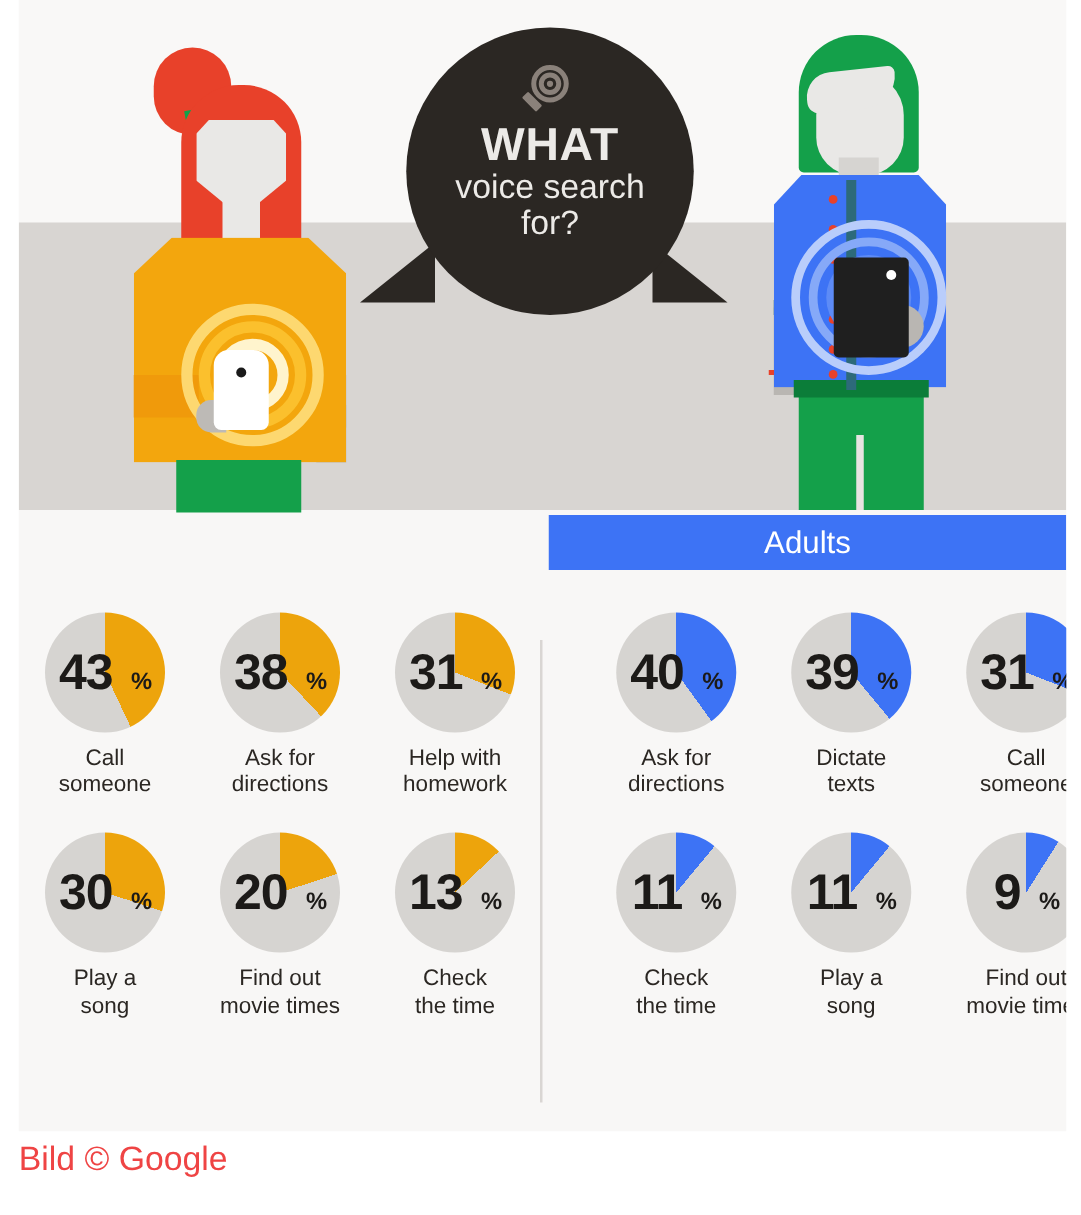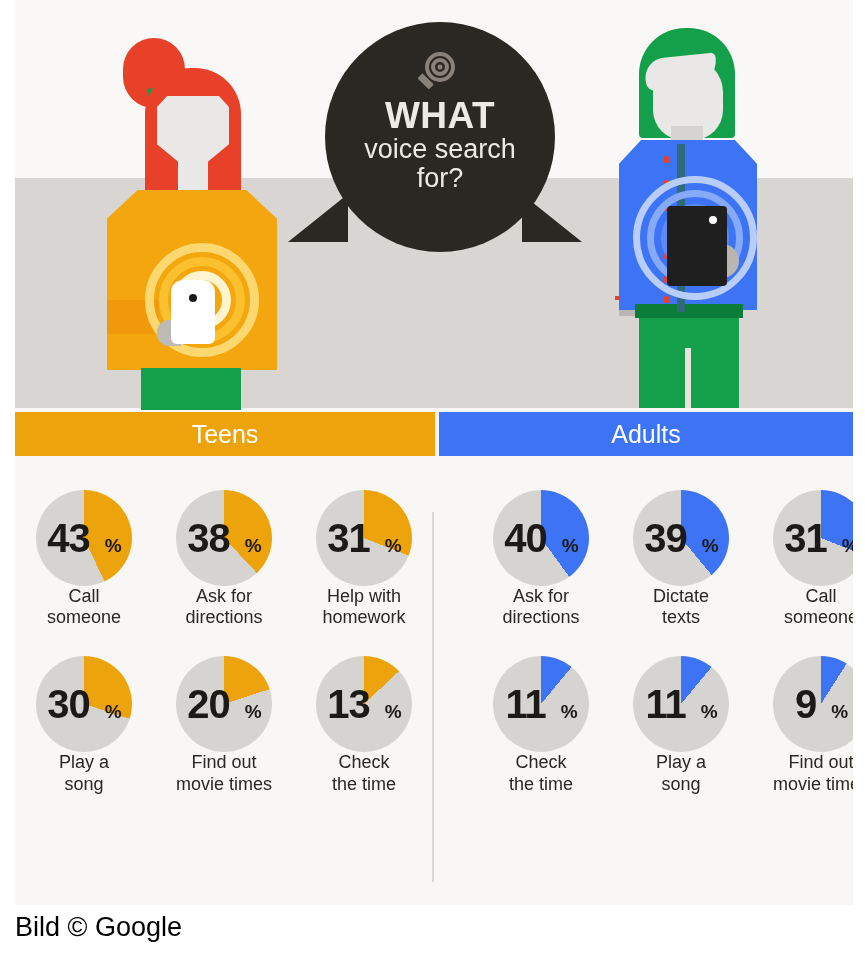--- a/index.html
+++ b/index.html
@@ -142,28 +142,28 @@
     position:relative;width:96px;height:96px;border-radius:50%;
     display:flex;align-items:center;justify-content:center;
   }
   .pie .val{
     position:relative;z-index:2;color:#1c1a18;
     font-size:40px;font-weight:bold;letter-spacing:-1px;
     display:flex;align-items:baseline;line-height:1;gap:14px;
   }
   .pie .val .pct{font-size:19px;font-weight:bold;margin-left:1px;}
   .label{
-    text-align:center;color:#2b2723;
+    margin-top:10px;text-align:center;color:#2b2723;
     font-size:18px;line-height:1.18;white-space:pre-line;
   }
 
   
   .caption{
     position:absolute;left:15px;top:912px;
-    font-size:27px;color:#000000;
+    font-size:27px;color:#ef4444;
     font-family:"Liberation Sans", sans-serif;
   }
 </style>
 </head>
 <body>
 
 <div class="page">
 
   <div class="info">
 
@@ -231,21 +231,20 @@
           </svg>
         </div>
         <div class="bubble-text">
           <span class="w1">WHAT</span>
           <span class="w3">voice search</span>
           <span class="w4">for?</span>
         </div>
       </div>
     </div>
 
-    <div class="bar bar-teens">Teens</div>
     <div class="bar bar-adults">Adults</div>
 
     <div class="stats">
       <div class="divider"></div>
       <div class="side side-left" id="side-teens">
           <div class="row">
             <div class="cell">
               <div class="pie" style="background: conic-gradient(rgb(237, 164, 12) 0deg, rgb(237, 164, 12) 154.8deg, rgb(214, 212, 209) 154.8deg, rgb(214, 212, 209) 360deg);">
                 <div class="val">
                   <span>43</span>

